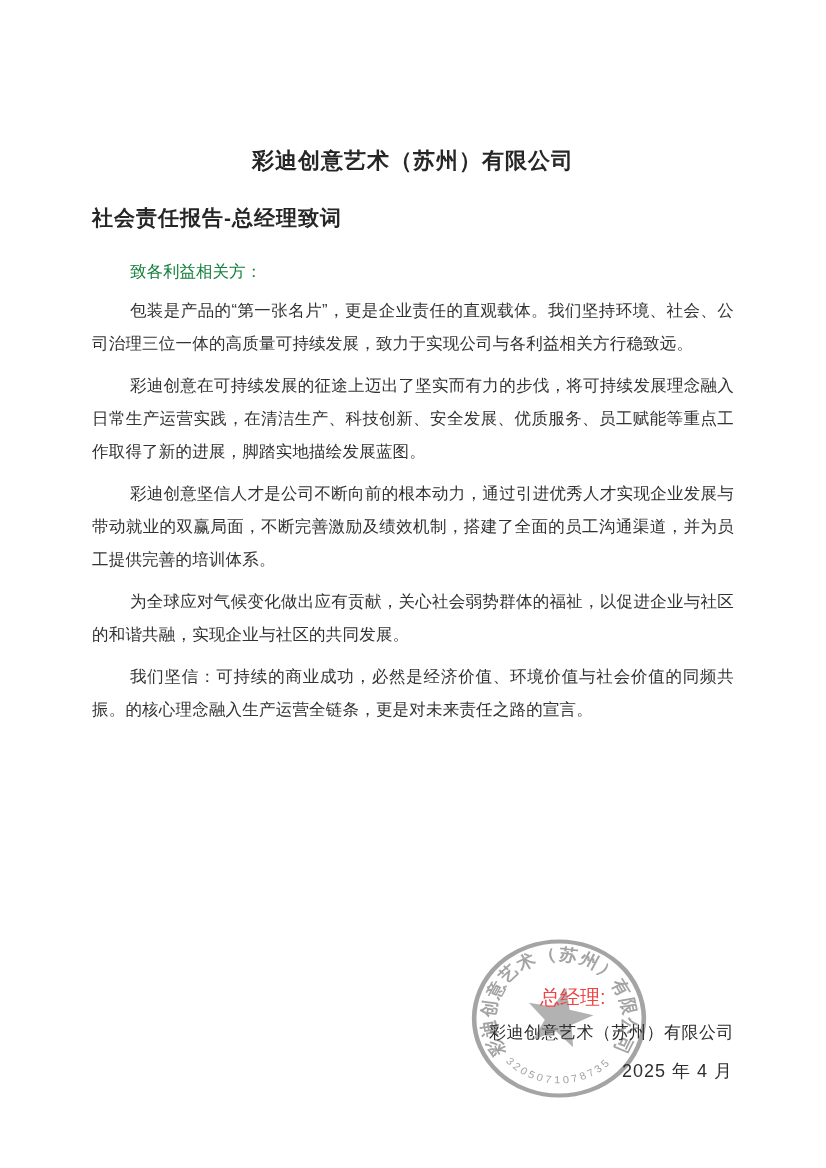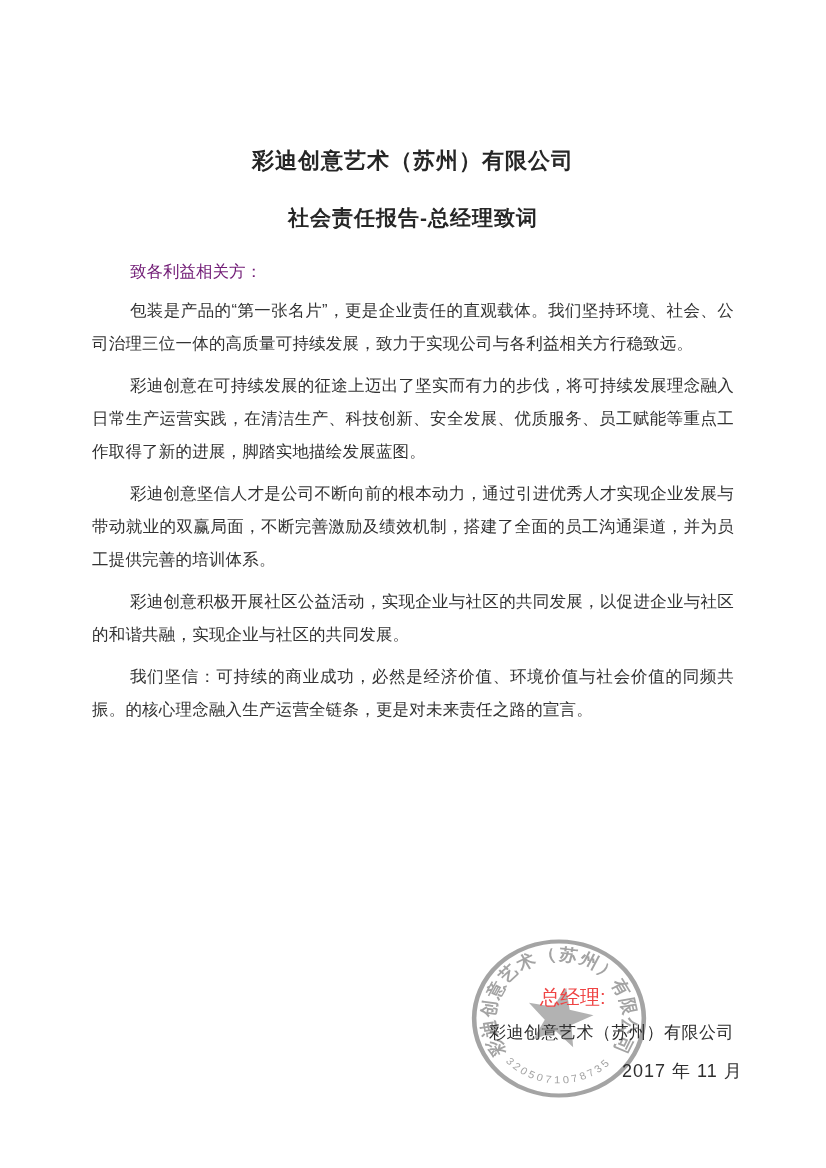--- a/index.html
+++ b/index.html
@@ -18,34 +18,34 @@
   }
   .doc-title {
     text-align: center;
     font-size: 22px;
     font-weight: bold;
     color: #262626;
     letter-spacing: 1px;
     line-height: 26px;
   }
   .doc-subtitle {
-    text-align: center;
+    text-align: left;
     font-size: 21px;
     font-weight: bold;
     color: #262626;
     letter-spacing: 1px;
     margin-top: 31px;
     line-height: 26px;
   }
   .salutation {
     margin-top: 24px;
     font-size: 16.5px;
     line-height: 33px;
     text-indent: 2.3em;
-    color: #701a75;
+    color: #15803d;
     margin-bottom: 6px;
   }
   .body-text p {
     font-size: 16.5px;
     line-height: 33px;
     text-align: justify;
     text-indent: 2.3em;
     color: #323232;
     margin-bottom: 9px;
     letter-spacing: 0.2px;
@@ -80,27 +80,27 @@
   <div class="doc-title">彩迪创意艺术（苏州）有限公司</div>
 
   <div class="doc-subtitle">社会责任报告-总经理致词</div>
 
   <div class="salutation">致各利益相关方：</div>
 
   <div class="body-text">
     <p>包装是产品的“第一张名片”，更是企业责任的直观载体。我们坚持环境、社会、公司治理三位一体的高质量可持续发展，致力于实现公司与各利益相关方行稳致远。</p>
     <p>彩迪创意在可持续发展的征途上迈出了坚实而有力的步伐，将可持续发展理念融入日常生产运营实践，在清洁生产、科技创新、安全发展、优质服务、员工赋能等重点工作取得了新的进展，脚踏实地描绘发展蓝图。</p>
     <p>彩迪创意坚信人才是公司不断向前的根本动力，通过引进优秀人才实现企业发展与带动就业的双赢局面，不断完善激励及绩效机制，搭建了全面的员工沟通渠道，并为员工提供完善的培训体系。</p>
-    <p>彩迪创意积极开展社区公益活动，实现企业与社区的共同发展，以促进企业与社区的和谐共融，实现企业与社区的共同发展。</p>
+    <p>为全球应对气候变化做出应有贡献，关心社会弱势群体的福祉，以促进企业与社区的和谐共融，实现企业与社区的共同发展。</p>
     <p>我们坚信：可持续的商业成功，必然是经济价值、环境价值与社会价值的同频共振。的核心理念融入生产运营全链条，更是对未来责任之路的宣言。</p>
   </div>
 
   <div class="sig-role">总经理:</div>
   <div class="sig-company">彩迪创意艺术（苏州）有限公司</div>
-  <div class="sig-date">2017 年 11 月</div>
+  <div class="sig-date">2025 年 4 月</div>
 
   <svg class="seal" viewBox="0 0 180 180" preserveAspectRatio="none" xmlns="http://www.w3.org/2000/svg">
     <defs>
       <path id="sealTopArc" d="M 38.4,126.1 A 63,63 0 1 1 141.6,126.1" fill="none"></path>
       <path id="sealBottomArc" d="M 36.4,135 A 70,70 0 0 0 143.6,135" fill="none"></path>
     </defs>
     <circle cx="90" cy="90" r="83" fill="none" stroke="#989898" stroke-width="4.5"></circle>
     <polygon transform="rotate(12 90 90)" points="90,56 98.2,78.7 122.3,79.5 103.3,94.3 110,117.5 90,104 70,117.5 76.7,94.3 57.7,79.5 81.8,78.7" fill="#a8a8a8"></polygon>
     <text font-size="18" fill="#979797" font-family="Liberation Sans, sans-serif" font-weight="bold">
       <textPath href="#sealTopArc" startOffset="0" textLength="272" lengthAdjust="spacing">彩迪创意艺术（苏州）有限公司</textPath>

